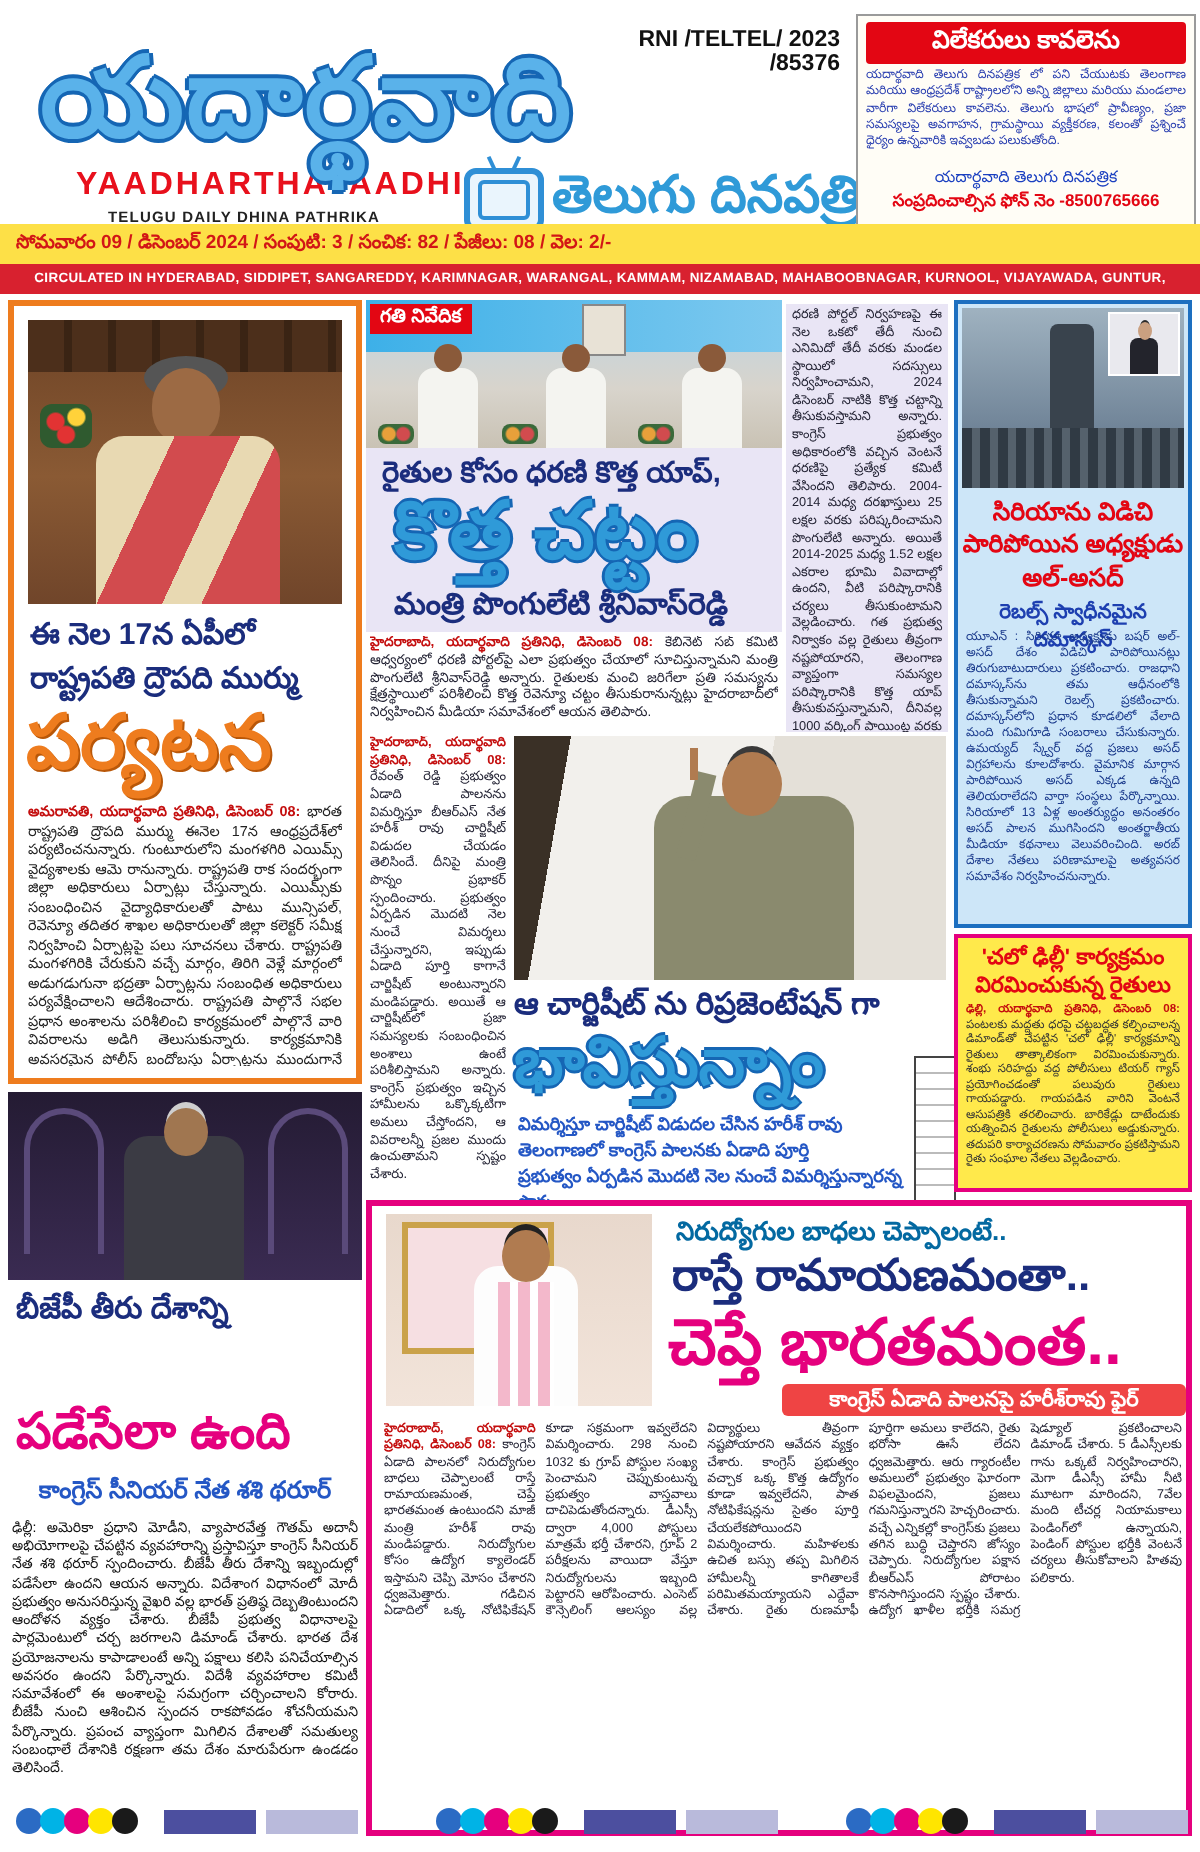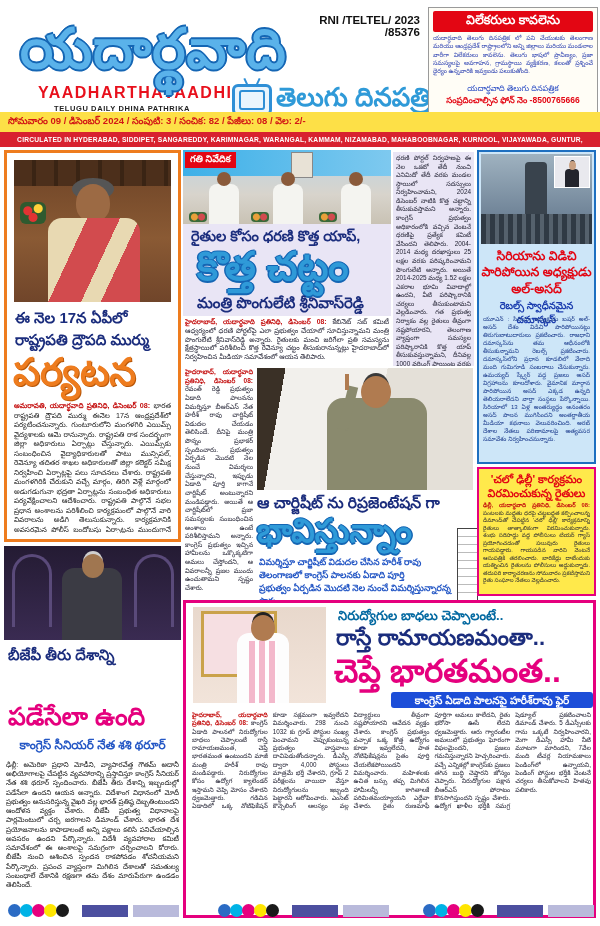--- a/index.html
+++ b/index.html
@@ -117,21 +117,21 @@
   
   .har{left:183px;top:600px;width:413px;height:318px;border:3px solid #e5007e;background:#fff;box-sizing:border-box;}
   .har .ph{position:absolute;left:7px;top:4px;width:133px;height:96px;background:linear-gradient(#e8d8cc,#f2e4da);overflow:hidden;}
   .har .frame{position:absolute;left:8px;top:4px;width:70px;height:60px;border:3px solid #caa24a;background:#f6dfe2;}
   .har .hman{position:absolute;left:44px;top:26px;width:52px;height:70px;background:#fdfdfd;border-radius:12px 12px 0 0;}
   .har .scarf{position:absolute;left:56px;top:34px;width:28px;height:62px;background:repeating-linear-gradient(90deg,#f3b8cb 0 6px,#fff 6px 10px);}
   .har .hh{position:absolute;left:58px;top:8px;width:24px;height:26px;border-radius:50%;background:#b07b50;box-shadow:0 -4px 0 -1px #222;}
   .har .k1{position:absolute;left:152px;top:5px;font-size:13px;font-weight:bold;color:#0369a1;}
   .har .k2{position:absolute;left:150px;top:22px;font-size:22px;font-weight:bold;color:#1b2d7d;}
   .har .hl{position:absolute;left:148px;top:50px;font-size:32px;font-weight:bold;color:#e5007e;}
-  .har .band{position:absolute;left:205px;top:89px;width:202px;height:16px;background:#1d4ed8;border-radius:3px;
+  .har .band{position:absolute;left:205px;top:89px;width:202px;height:16px;background:#ef4444;border-radius:3px;
              color:#fff;font-size:10.5px;font-weight:bold;text-align:center;line-height:16px;}
   .har .body{position:absolute;left:6px;top:108px;width:399px;height:202px;column-count:5;column-gap:5px;
              font-size:6.3px;line-height:1.32;color:#223;overflow:hidden;}
 
   
   .marks{left:0;top:902px;width:600px;height:20px;}
   .mgrp{position:absolute;top:2px;display:flex;align-items:center;}
   .dot{width:13px;height:13px;border-radius:50%;margin-right:-1px;}
   .bar-d{width:46px;height:12px;background:#4c4f9f;margin-left:14px;}
   .bar-l{width:46px;height:12px;background:#b9badb;margin-left:5px;}

